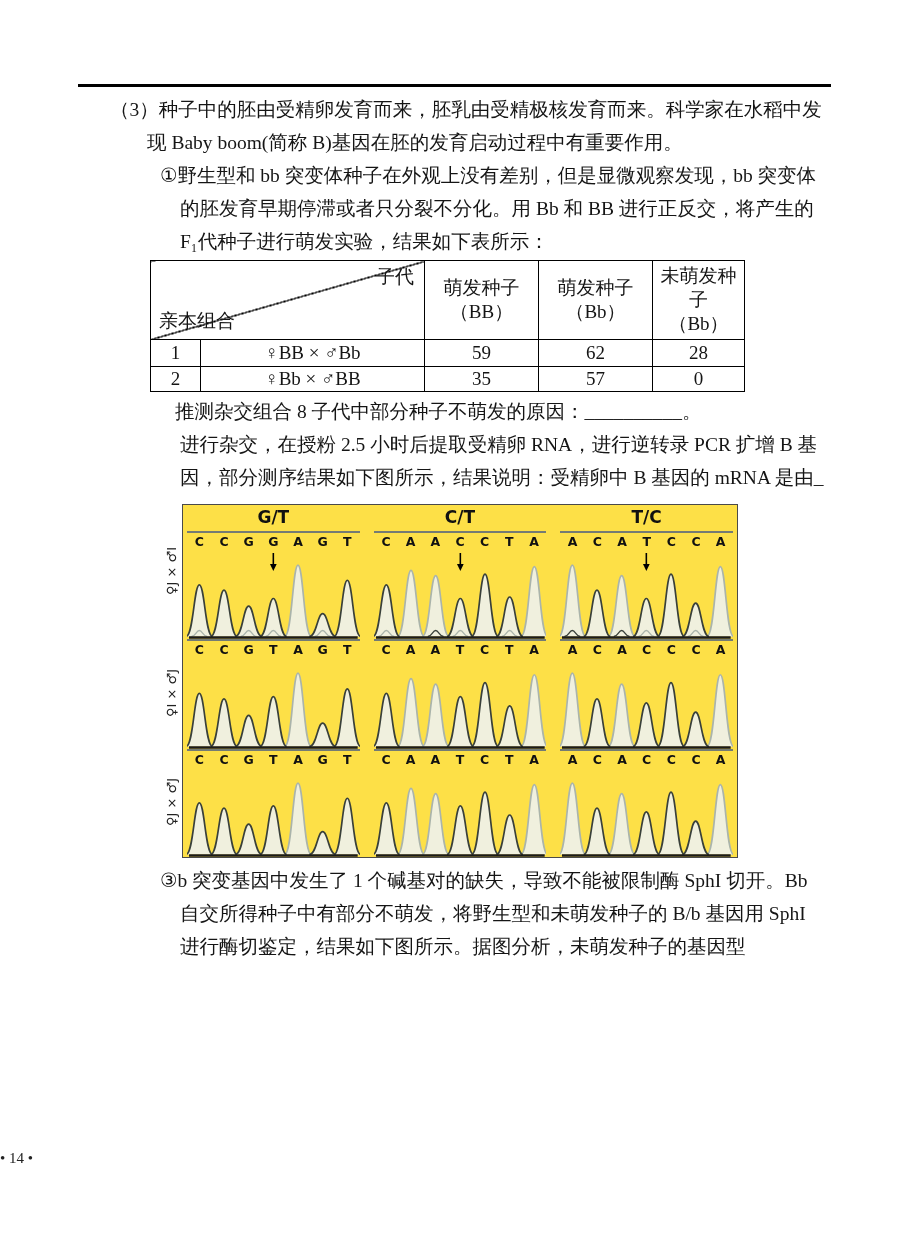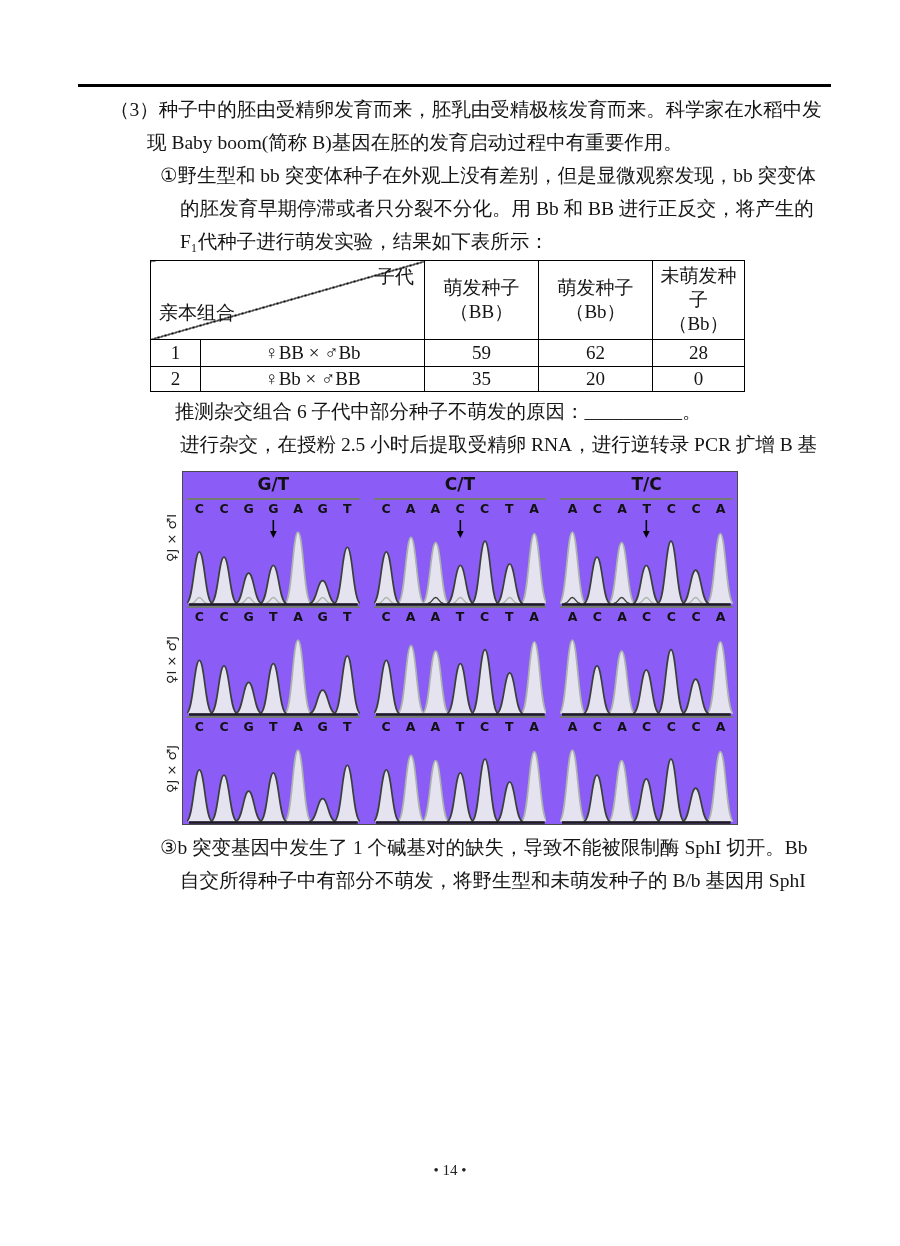--- a/index.html
+++ b/index.html
@@ -17,41 +17,41 @@
 
   
   .tbl-wrap{margin:2px 0 3px 72px;}
   table.cross{border-collapse:collapse;table-layout:fixed;}
   table.cross td{border:1px solid #000;font-size:19px;text-align:center;vertical-align:middle;
                  padding:0 2px;white-space:pre-line;line-height:1.25;}
   td.diag{position:relative;padding:0;
           background-image:linear-gradient(to bottom right,transparent calc(50% - 0.7px),
              #000 calc(50% - 0.7px),#000 calc(50% + 0.7px),transparent calc(50% + 0.7px));}
   .diag-top{position:absolute;top:4px;right:10px;font-size:19px;}
-  .diag-bottom{position:absolute;bottom:14px;left:8px;font-size:19px;text-align:center;}
+  .diag-bottom{position:absolute;bottom:6px;left:8px;font-size:19px;text-align:center;}
 
   
   .figure{margin:10px 0 6px 82px;display:flex;width:578px;}
   .fig-labels{width:22px;display:flex;flex-direction:column;}
   .fig-label-cell{position:relative;}
   .fig-label-cell span{position:absolute;left:50%;top:50%;
       transform:translate(-50%,-50%) rotate(-90deg);white-space:nowrap;
       font-family:"DejaVu Sans","Liberation Sans",sans-serif;font-size:13px;color:#222;}
-  .fig-box{flex:1;border:1px solid #4a4a4a;padding:0 4px;background:#8b5cf6;}
+  .fig-box{flex:1;border:1px solid #4a4a4a;padding:0 4px;background:#fde047;}
   .fig-row{display:grid;grid-template-columns:repeat(3,1fr);column-gap:14px;}
   .panel{display:flex;flex-direction:column;min-width:0;}
   .panel-header{height:26px;line-height:25px;text-align:center;font-weight:bold;font-size:17px;
       font-family:"DejaVu Sans","Liberation Sans",sans-serif;color:#111;}
   .panel-rule{border-top:2px solid #747b74;height:0;}
   .panel-letters{height:17px;display:flex;align-items:center;}
   .panel-letters span{flex:1;text-align:center;font-family:"DejaVu Sans","Liberation Sans",sans-serif;
       font-weight:bold;font-size:12.5px;color:#111;line-height:17px;}
   .panel svg{display:block;width:100%;}
 
-  .page-num{position:absolute;top:1150px;left:0;width:100%;text-align:center;font-size:15px;color:#222;margin-top:12px;}
+  .page-num{position:absolute;top:1150px;left:0;width:100%;text-align:left;font-size:15px;color:#222;}
 </style>
 </head>
 <body>
 
 <div class="page">
   <div class="top-rule"></div>
   <div class="content">
     <div class="text-block">
         <div class="line ind-a">（3）种子中的胚由受精卵发育而来，胚乳由受精极核发育而来。科学家在水稻中发</div>
         <div class="line ind-b">现 Baby boom(简称 B)基因在胚的发育启动过程中有重要作用。</div>
@@ -83,29 +83,30 @@
               <td>1</td>
               <td>♀BB × ♂Bb</td>
               <td>59</td>
               <td>62</td>
               <td>28</td>
             </tr>
             <tr style="height: 24px;">
               <td>2</td>
               <td>♀Bb × ♂BB</td>
               <td>35</td>
-              <td>20</td>
+              <td>57</td>
               <td>0</td>
             </tr>
           </tbody>
         </table>
       </div>
     <div class="text-block">
-        <div class="line ind-e">推测杂交组合 6 子代中部分种子不萌发的原因：__________。</div>
+        <div class="line ind-e">推测杂交组合 8 子代中部分种子不萌发的原因：__________。</div>
         <div class="line ind-d">进行杂交，在授粉 2.5 小时后提取受精卵 RNA，进行逆转录 PCR 扩增 B 基</div>
+        <div class="line ind-d">因，部分测序结果如下图所示，结果说明：受精卵中 B 基因的 mRNA 是由_</div>
       </div>
     <div class="figure">
       <div class="fig-labels">
           <div class="fig-label-cell" style="height: 134px;">
             <span>♀J × ♂I</span>
           </div>
           <div class="fig-label-cell" style="height: 110px;">
             <span>♀I × ♂J</span>
           </div>
           <div class="fig-label-cell" style="height: 108px;">
@@ -336,16 +337,17 @@
                 <path d="M 124 86.5 C 131.425 86.5 132.1 53.059999999999995 137.5 53.059999999999995 C 142.9 53.059999999999995 143.575 86.5 151 86.5" stroke="#39403a" stroke-width="1.7" fill="#eef2ee" fill-opacity="0.9"></path>
                 <path d="M 2 87.5 L 173 87.5" stroke="#1b1b1b" stroke-width="2.6" fill="none"></path>
               </svg>
             </div>
           </div>
         </div>
     </div>
     <div class="text-block">
         <div class="line ind-c">③b 突变基因中发生了 1 个碱基对的缺失，导致不能被限制酶 SphI 切开。Bb</div>
         <div class="line ind-d">自交所得种子中有部分不萌发，将野生型和未萌发种子的 B/b 基因用 SphI</div>
+        <div class="line ind-d">进行酶切鉴定，结果如下图所示。据图分析，未萌发种子的基因型</div>
       </div>
   </div>
   <div class="page-num">• 14 •</div>
 </div>
 
 </body></html>

